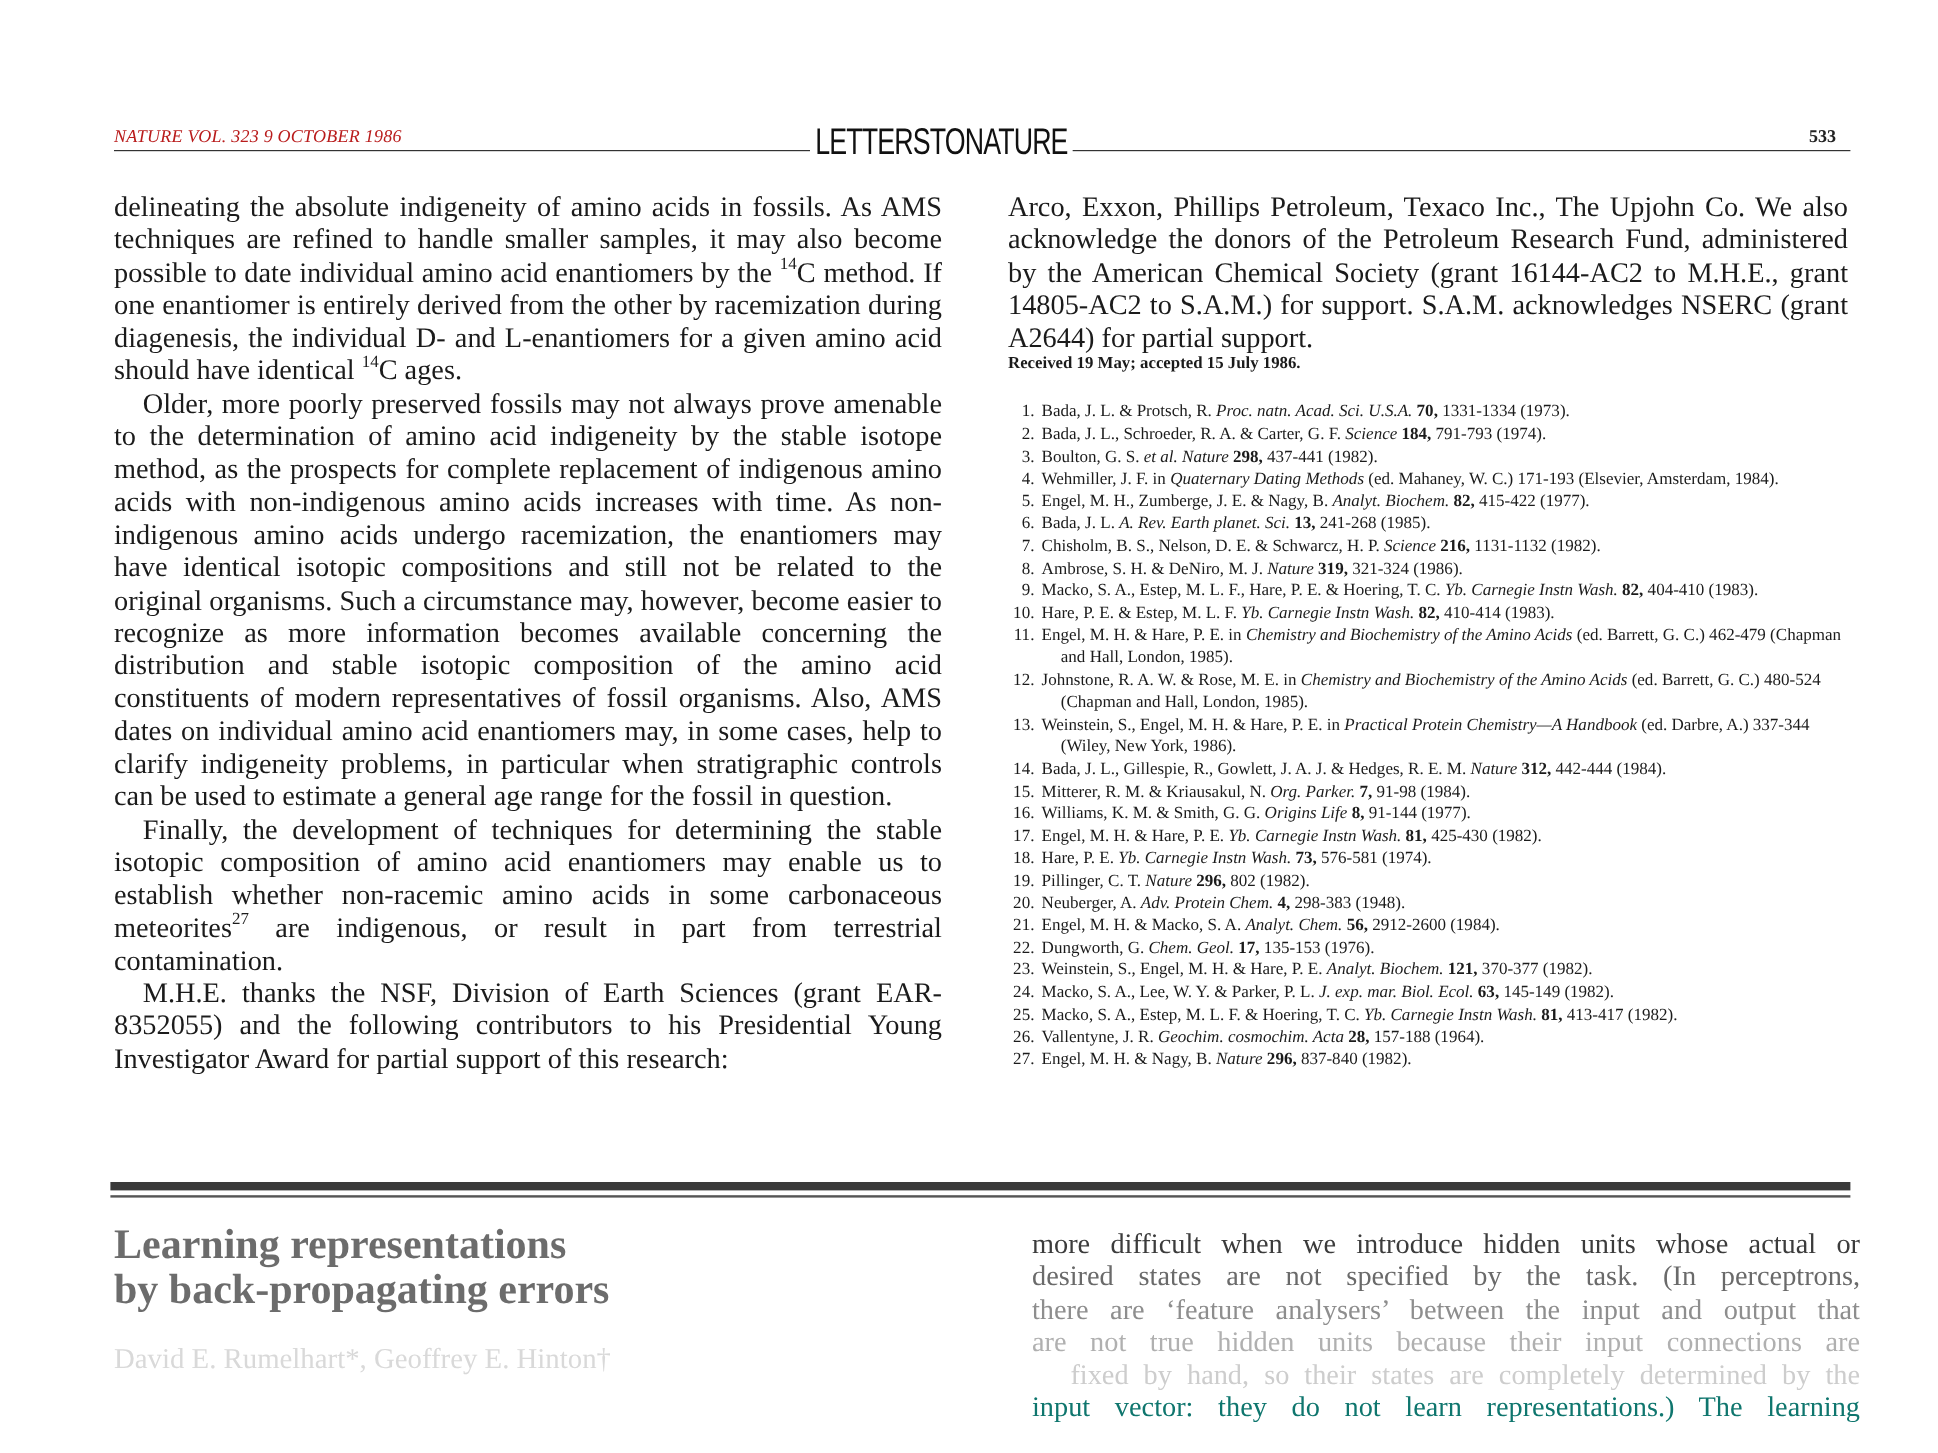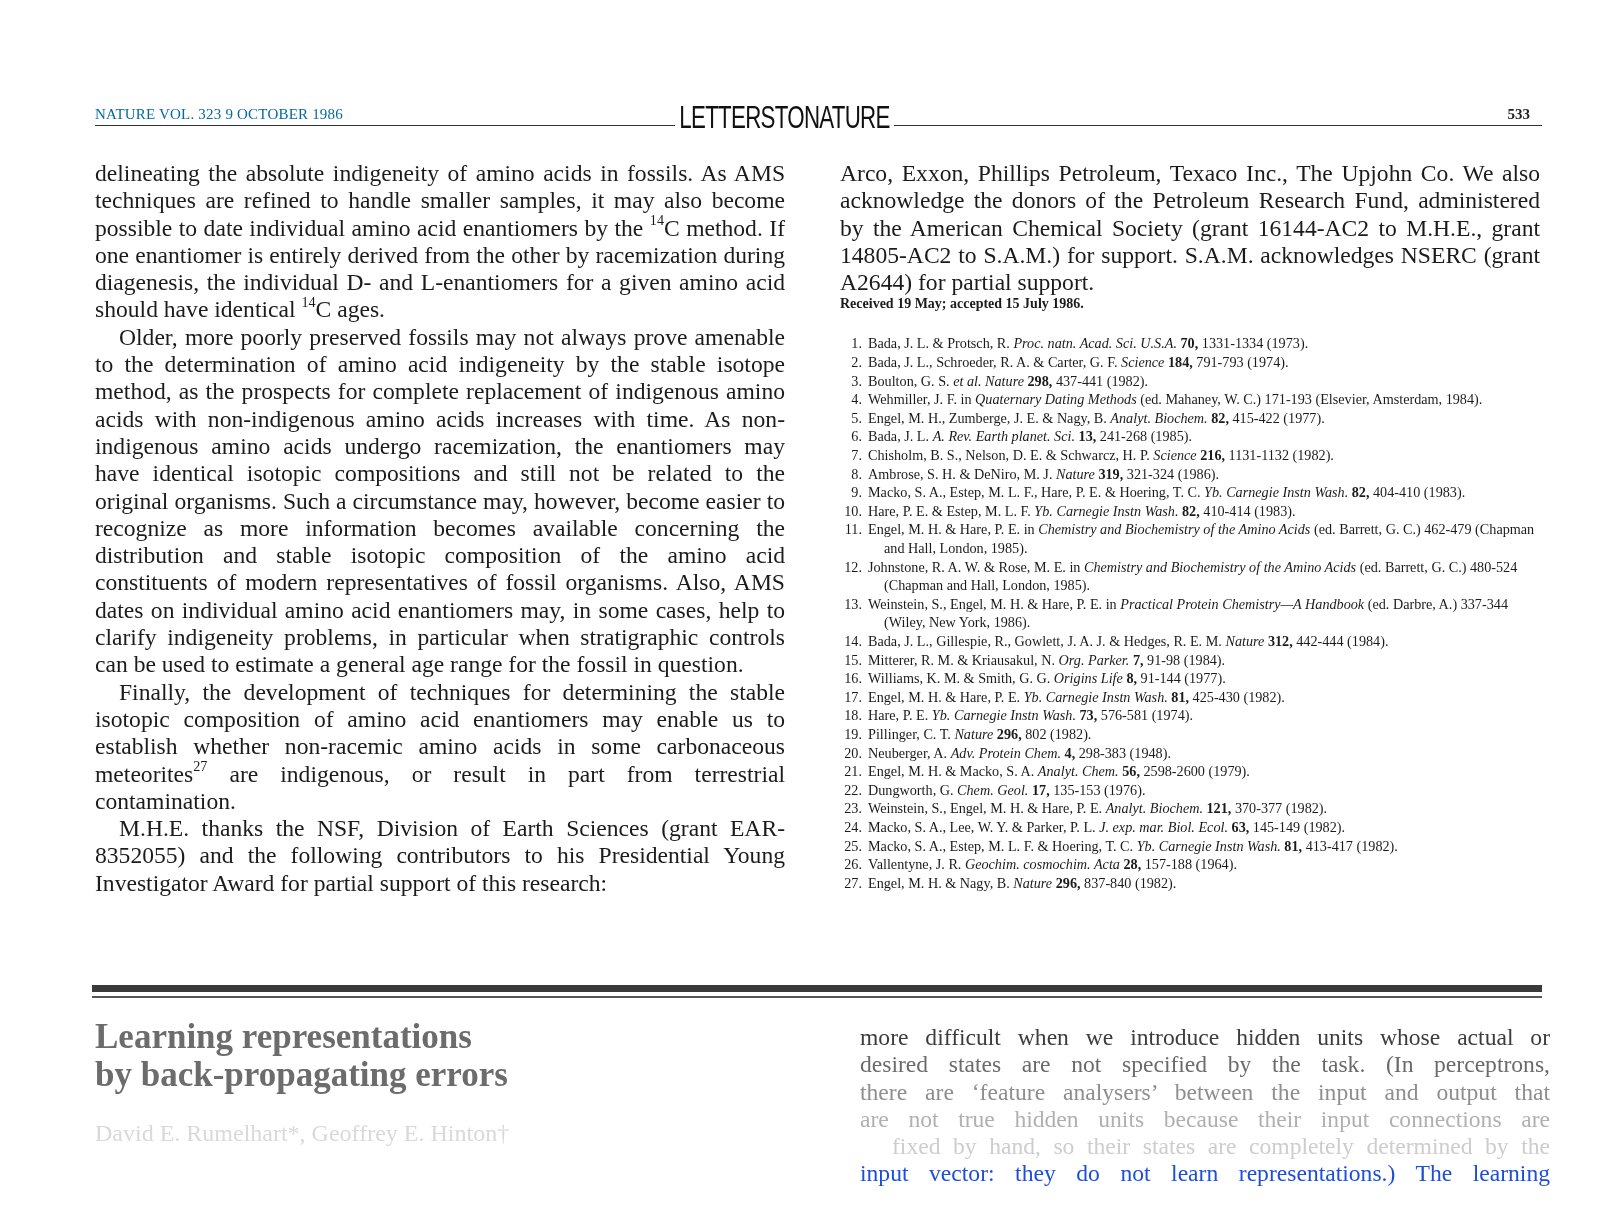--- a/index.html
+++ b/index.html
@@ -1,20 +1,20 @@
 <!DOCTYPE html>
 <html><head>
 <meta charset="utf-8">
 <style>
   html, body { margin: 0; padding: 0; background: #ffffff; }
   body { width: 1615px; height: 1211px; position: relative; overflow: hidden; font-family: "Liberation Serif", "DejaVu Serif", serif; color: #1a1a1a; }
 
   
   .running-head { position: absolute; left: 95px; top: 100px; width: 1447px; height: 40px; }
-  .rh-left { position: absolute; left: 0; top: 6px; font-size: 15px; letter-spacing: 0.2px; color: #0369a1; }
+  .rh-left { position: absolute; left: 0; top: 6px; font-size: 15px; letter-spacing: 0.2px; color: #b91c1c; font-style: italic; }
   .rh-center { position: absolute; left: 580px; top: 0; font-family: "Liberation Sans", "DejaVu Sans", sans-serif; font-size: 31px; transform: scaleX(0.72); transform-origin: left top; letter-spacing: -1px; color: #111; background: #fff; padding: 0 6px; }
   .rh-right { position: absolute; right: 12px; top: 6px; font-size: 15px; font-weight: bold; color: #222; }
   .rh-rule { position: absolute; left: 0; right: 0; top: 25px; height: 0; border-top: 1.5px solid #333; }
 
   
   .col-left { position: absolute; left: 95px; top: 160px; width: 690px; font-size: 23.6px; line-height: 27.3px; text-align: justify; color: #1b1b1b; }
   .col-left p { margin: 0; }
   .col-left p.indent { text-indent: 24px; }
   .smallcaps { font-variant: small-caps; }
   sup { font-size: 60%; line-height: 0; position: relative; top: -0.1em; vertical-align: super; }
@@ -70,21 +70,21 @@
       <li><span class="num">11.</span><span>Engel, M. H. &amp; Hare, P. E. in </span><i>Chemistry and Biochemistry of the Amino Acids</i><b></b><span> (ed. Barrett, G. C.) 462-479 (Chapman and Hall, London, 1985).</span></li>
       <li><span class="num">12.</span><span>Johnstone, R. A. W. &amp; Rose, M. E. in </span><i>Chemistry and Biochemistry of the Amino Acids</i><b></b><span> (ed. Barrett, G. C.) 480-524 (Chapman and Hall, London, 1985).</span></li>
       <li><span class="num">13.</span><span>Weinstein, S., Engel, M. H. &amp; Hare, P. E. in </span><i>Practical Protein Chemistry—A Handbook</i><b></b><span> (ed. Darbre, A.) 337-344 (Wiley, New York, 1986).</span></li>
       <li><span class="num">14.</span><span>Bada, J. L., Gillespie, R., Gowlett, J. A. J. &amp; Hedges, R. E. M. </span><i>Nature</i><b> 312,</b><span> 442-444 (1984).</span></li>
       <li><span class="num">15.</span><span>Mitterer, R. M. &amp; Kriausakul, N. </span><i>Org. Parker.</i><b> 7,</b><span> 91-98 (1984).</span></li>
       <li><span class="num">16.</span><span>Williams, K. M. &amp; Smith, G. G. </span><i>Origins Life</i><b> 8,</b><span> 91-144 (1977).</span></li>
       <li><span class="num">17.</span><span>Engel, M. H. &amp; Hare, P. E. </span><i>Yb. Carnegie Instn Wash.</i><b> 81,</b><span> 425-430 (1982).</span></li>
       <li><span class="num">18.</span><span>Hare, P. E. </span><i>Yb. Carnegie Instn Wash.</i><b> 73,</b><span> 576-581 (1974).</span></li>
       <li><span class="num">19.</span><span>Pillinger, C. T. </span><i>Nature</i><b> 296,</b><span> 802 (1982).</span></li>
       <li><span class="num">20.</span><span>Neuberger, A. </span><i>Adv. Protein Chem.</i><b> 4,</b><span> 298-383 (1948).</span></li>
-      <li><span class="num">21.</span><span>Engel, M. H. &amp; Macko, S. A. </span><i>Analyt. Chem.</i><b> 56,</b><span> 2598-2600 (1979).</span></li>
+      <li><span class="num">21.</span><span>Engel, M. H. &amp; Macko, S. A. </span><i>Analyt. Chem.</i><b> 56,</b><span> 2912-2600 (1984).</span></li>
       <li><span class="num">22.</span><span>Dungworth, G. </span><i>Chem. Geol.</i><b> 17,</b><span> 135-153 (1976).</span></li>
       <li><span class="num">23.</span><span>Weinstein, S., Engel, M. H. &amp; Hare, P. E. </span><i>Analyt. Biochem.</i><b> 121,</b><span> 370-377 (1982).</span></li>
       <li><span class="num">24.</span><span>Macko, S. A., Lee, W. Y. &amp; Parker, P. L. </span><i>J. exp. mar. Biol. Ecol.</i><b> 63,</b><span> 145-149 (1982).</span></li>
       <li><span class="num">25.</span><span>Macko, S. A., Estep, M. L. F. &amp; Hoering, T. C. </span><i>Yb. Carnegie Instn Wash.</i><b> 81,</b><span> 413-417 (1982).</span></li>
       <li><span class="num">26.</span><span>Vallentyne, J. R. </span><i>Geochim. cosmochim. Acta</i><b> 28,</b><span> 157-188 (1964).</span></li>
       <li><span class="num">27.</span><span>Engel, M. H. &amp; Nagy, B. </span><i>Nature</i><b> 296,</b><span> 837-840 (1982).</span></li>
     </ol>
 </div>
 
 <div class="divider-thick"></div>
@@ -94,14 +94,14 @@
   <div>Learning representations</div>
   <div>by back-propagating errors</div>
 </div>
 <div class="article-authors">David E. Rumelhart*, Geoffrey E. Hinton†</div>
 <div class="article-text" id="article-text">
     <span class="ln" style="color: rgb(60, 60, 60);">more difficult when we introduce hidden units whose actual or</span>
     <span class="ln" style="color: rgb(106, 106, 106);">desired states are not specified by the task. (In perceptrons,</span>
     <span class="ln" style="color: rgb(142, 142, 142);">there are ‘feature analysers’ between the input and output that</span>
     <span class="ln" style="color: rgb(176, 176, 176);">are not true hidden units because their input connections are</span>
     <span class="ln" style="color: rgb(205, 205, 205); margin-left: 32px;">fixed by hand, so their states are completely determined by the</span>
-    <span class="ln" style="color: #1d4ed8;">input vector: they do not learn representations.) The learning</span>
+    <span class="ln" style="color: #0f766e;">input vector: they do not learn representations.) The learning</span>
   </div>
 
 </body></html>

